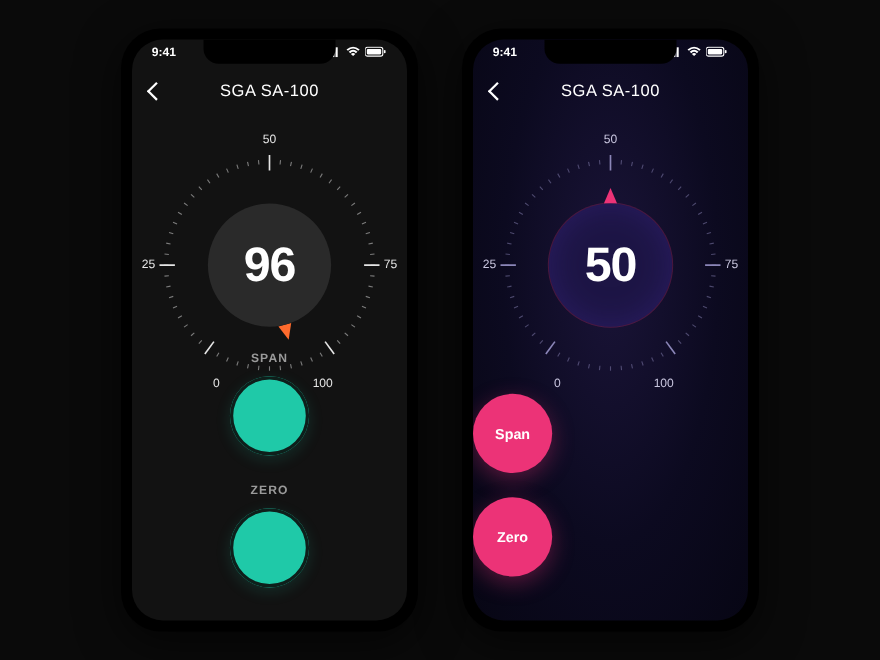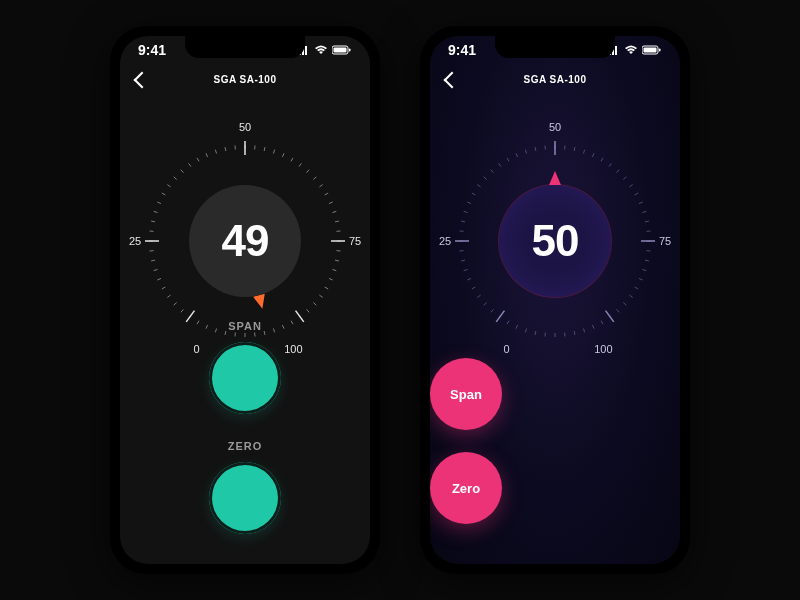--- a/index.html
+++ b/index.html
@@ -44,21 +44,21 @@
     border-bottom-right-radius: 14px;
     z-index: 50;
   }
   .status-bar {
     position: absolute;
     top: 6px;
     width: 100%;
     display: flex;
     justify-content: space-between;
     padding: 0 18px;
-    font-size: 14px;
+    font-size: 11px;
     font-weight: 600;
     color: #fff;
     z-index: 40;
   }
   .status-right { display: flex; align-items: center; gap: 4px; }
   .sig-icon, .wifi-icon, .batt-icon { display: inline-block; }
   .nav-row {
     position: absolute;
     top: 38px;
     width: 100%;
@@ -71,22 +71,22 @@
     position: absolute;
     left: 16px;
     width: 12px;
     height: 12px;
     border-left: 2px solid #fff;
     border-bottom: 2px solid #fff;
     transform: rotate(45deg);
     cursor: pointer;
   }
   .title {
-    font-size: 10px;
-    font-weight: 700;
+    font-size: 15px;
+    font-weight: 400;
     letter-spacing: 0.5px;
   }
   .gauge-wrap {
     position: absolute;
     top: 95px;
     left: 50%;
     transform: translateX(-50%);
     width: 220px;
     height: 220px;
   }
@@ -258,21 +258,21 @@
             <line x1="119.61661862062414" y1="201.49601437388114" x2="120.03473247369476" y2="205.47410195535423" stroke="#e5e5e5" stroke-width="1" opacity="0.5"></line>
             <line x1="59.4504683028473" y1="179.57546151624547" x2="51.22147477075268" y2="190.90169943749473" stroke="#e5e5e5" stroke-width="1.5"></line>
             <line x1="24" y1="110" x2="10" y2="110" stroke="#e5e5e5" stroke-width="1.5"></line>
             <line x1="110" y1="24" x2="110" y2="10" stroke="#e5e5e5" stroke-width="1.5"></line>
             <line x1="196" y1="110" x2="210" y2="110" stroke="#e5e5e5" stroke-width="1.5"></line>
             <line x1="160.5495316971527" y1="179.57546151624547" x2="168.77852522924732" y2="190.90169943749473" stroke="#e5e5e5" stroke-width="1.5"></line>
           </g>
         <polygon id="ptr-a" points="110,40 104,54 116,54" fill="#ff6b2d" transform="rotate(165.6 110 110)"></polygon>
       </svg>
       <div class="gauge-center">
-        <div class="gauge-value">49</div>
+        <div class="gauge-value">96</div>
       </div>
       <span class="tick-label" style="left:50%;top:-2%;">50</span>
       <span class="tick-label" style="left:0%;top:50%;">25</span>
       <span class="tick-label" style="left:100%;top:50%;">75</span>
       <span class="tick-label" style="left:28%;top:99%;">0</span>
       <span class="tick-label" style="left:72%;top:99%;">100</span>
     </div>
 
     <div class="buttons-row">
       <div class="btn-col">

